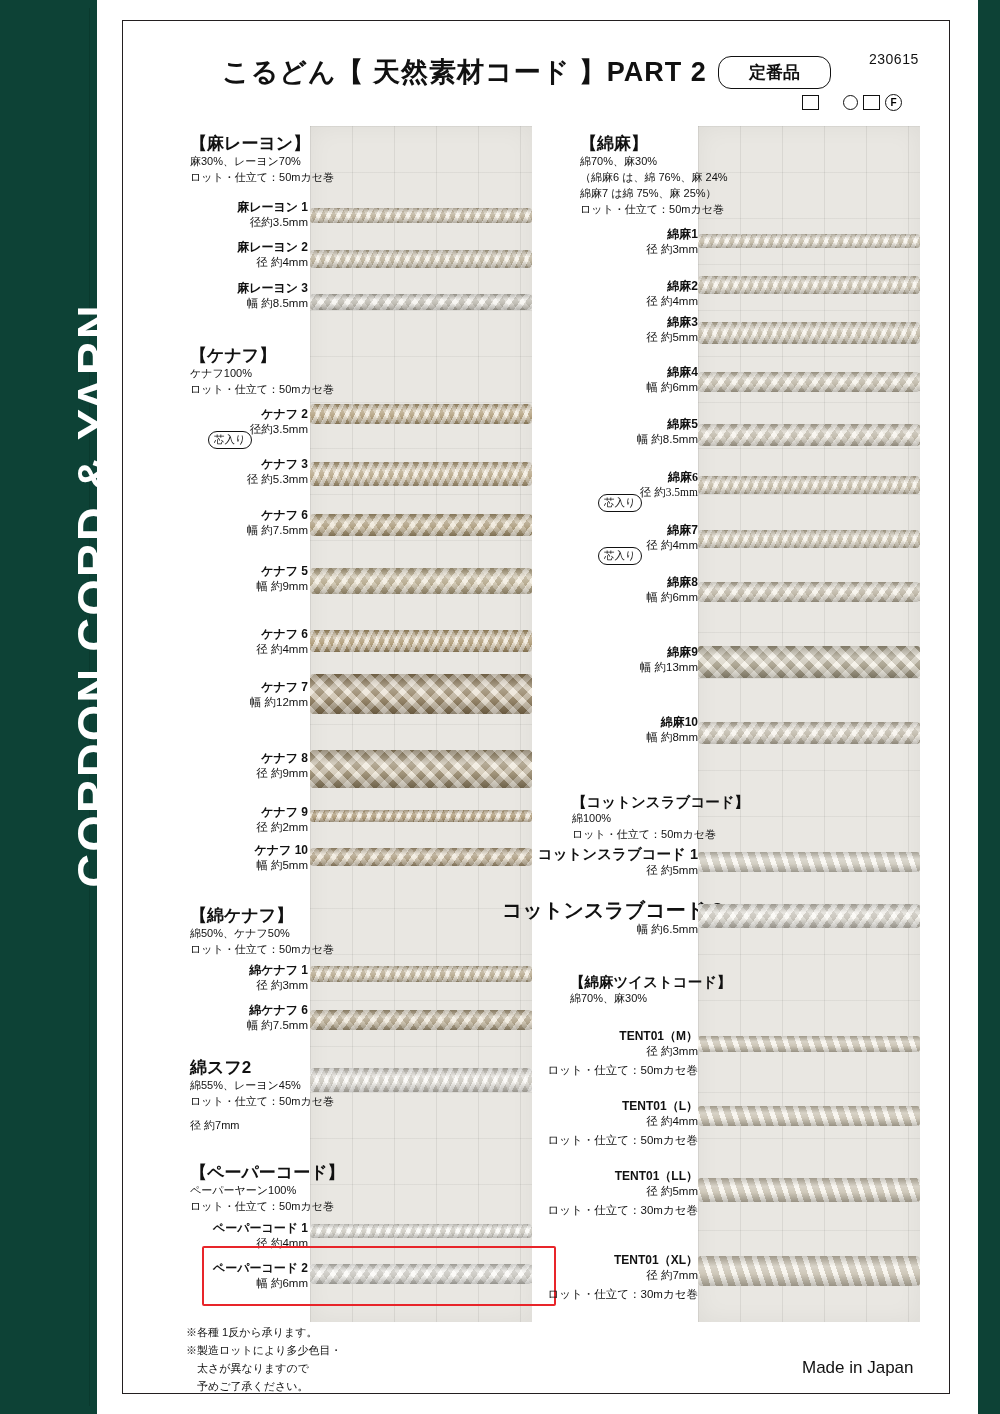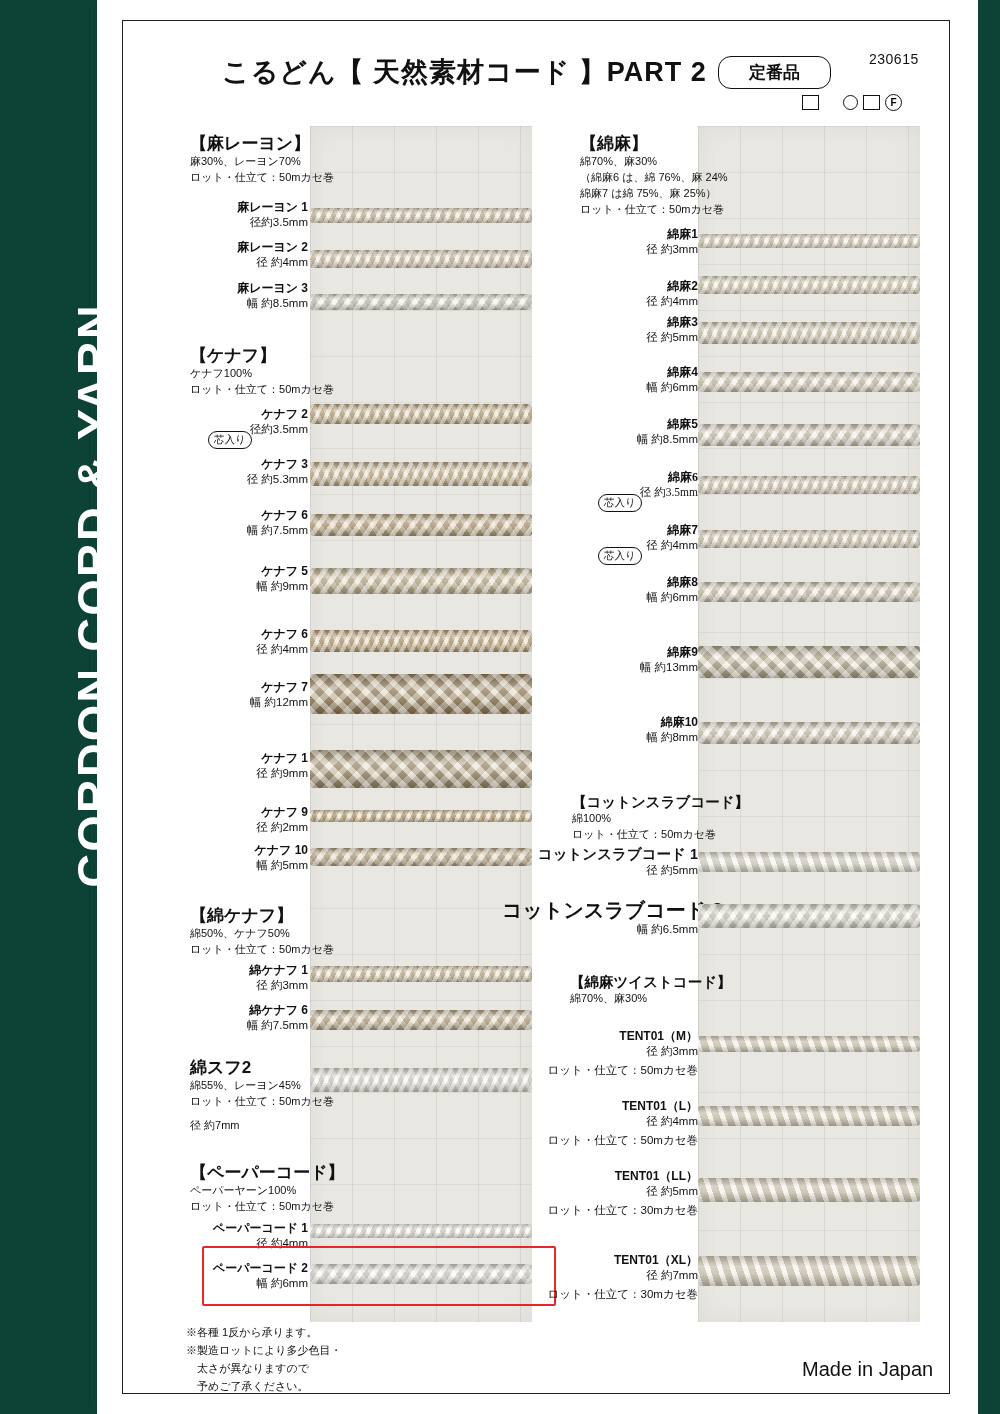--- a/index.html
+++ b/index.html
@@ -144,21 +144,21 @@
     font-size:10.5px;padding:1px 5px;color:#111;white-space:nowrap;
   }
   .highlight-box{
     position:absolute;border:2.5px solid #e8252a;border-radius:2px;
     pointer-events:none;
   }
   .footnote{
     position:absolute;font-size:11px;line-height:1.55;color:#111;white-space:nowrap;
   }
   .made-in{
-    position:absolute;font-size:20px;color:#111;font-weight:normal;
+    position:absolute;font-size:17px;color:#111;font-weight:normal;
   }
 </style>
 </head>
 <body>
 
 <div class="spine">
   <div class="spine-inner">
     <div class="spine-text">CORDON CORD &amp; YARN</div>
   </div>
 </div>
@@ -224,21 +224,21 @@
   </div>
   <div class="lbl" style="left:20px;top:622px;width:176px;">
     <div class="nm">ケナフ 6</div>
     <div class="sz">径 約4mm</div>
   </div>
   <div class="lbl" style="left:20px;top:675px;width:176px;">
     <div class="nm">ケナフ 7</div>
     <div class="sz">幅 約12mm</div>
   </div>
   <div class="lbl" style="left:20px;top:746px;width:176px;">
-    <div class="nm">ケナフ 1</div>
+    <div class="nm">ケナフ 8</div>
     <div class="sz">径 約9mm</div>
   </div>
   <div class="lbl" style="left:20px;top:800px;width:176px;">
     <div class="nm">ケナフ 9</div>
     <div class="sz">径 約2mm</div>
   </div>
   <div class="lbl" style="left:20px;top:838px;width:176px;">
     <div class="nm">ケナフ 10</div>
     <div class="sz">幅 約5mm</div>
   </div>

